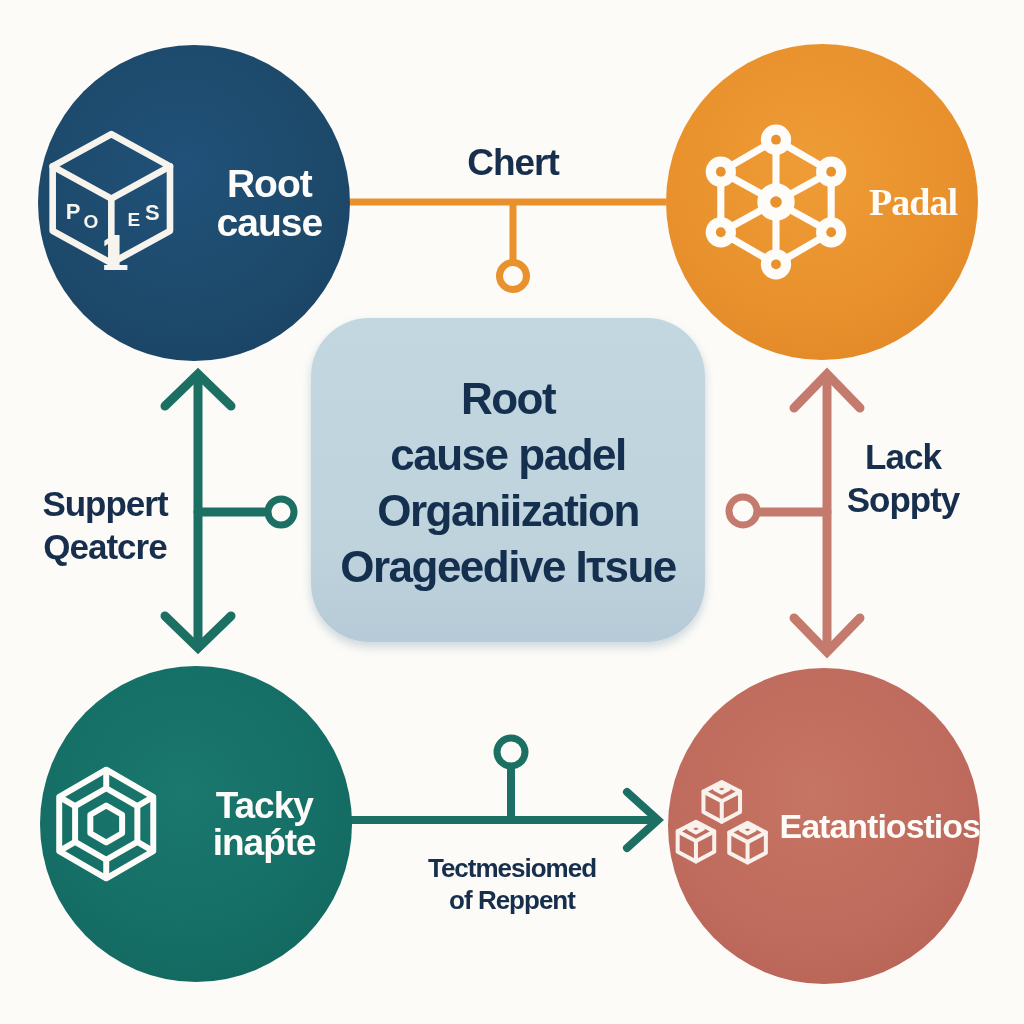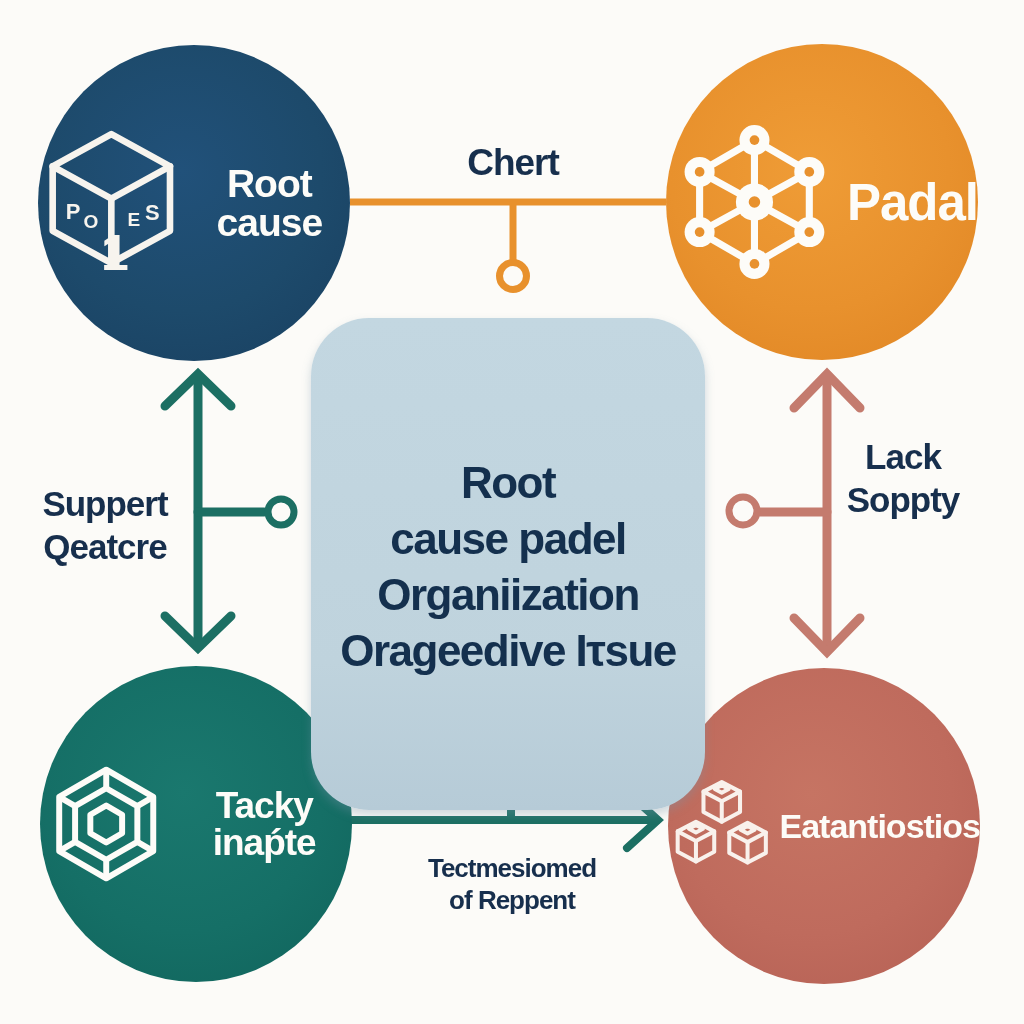--- a/index.html
+++ b/index.html
@@ -19,27 +19,27 @@
   .node-tl { left:38px;  top:45px;  background: radial-gradient(circle at 46% 40%, #21517a 0%, #1d4a6b 55%, #193f60 100%); }
   .node-tr { left:666px; top:44px;  background: radial-gradient(circle at 46% 40%, #ef9c36 0%, #e8912d 55%, #df8423 100%); }
   .node-bl { left:40px;  top:666px; background: radial-gradient(circle at 46% 40%, #1a786e 0%, #156f66 55%, #10635b 100%); }
   .node-br { left:668px; top:668px; background: radial-gradient(circle at 46% 40%, #c67463 0%, #bf6b5d 55%, #b45f53 100%); }
 
   .node-label {
     color:#fdfcf8; font-weight:bold; letter-spacing:-1px;
     text-align:center; line-height:1;
   }
   .node-tl .node-label { font-size:39px; }
-  .node-tr .node-label { font-size:51px; }
+  .node-tr .node-label { font-size:38px;font-family:Liberation Serif, serif; }
   .node-bl .node-label { font-size:37px; }
   .node-br .node-label { font-size:34px; }
   .node-icon { display:block; }
 
   .center-box {
-    position:absolute; left:311px; top:318px; width:394px; height:492px;
+    position:absolute; left:311px; top:318px; width:394px; height:324px;
     background: linear-gradient(180deg, #c3d7e1 0%, #bfd3dd 70%, #b6cbd7 100%);
     border-radius:58px;
     box-shadow: 0 5px 10px rgba(120,150,168,0.35);
     display:flex; flex-direction:column; align-items:center; justify-content:center;
     padding-top:6px;
   }
   .center-line {
     color:#14304e; font-weight:bold; font-size:44px; letter-spacing:-1.5px;
     line-height:56px; text-align:center; white-space:nowrap;
   }

